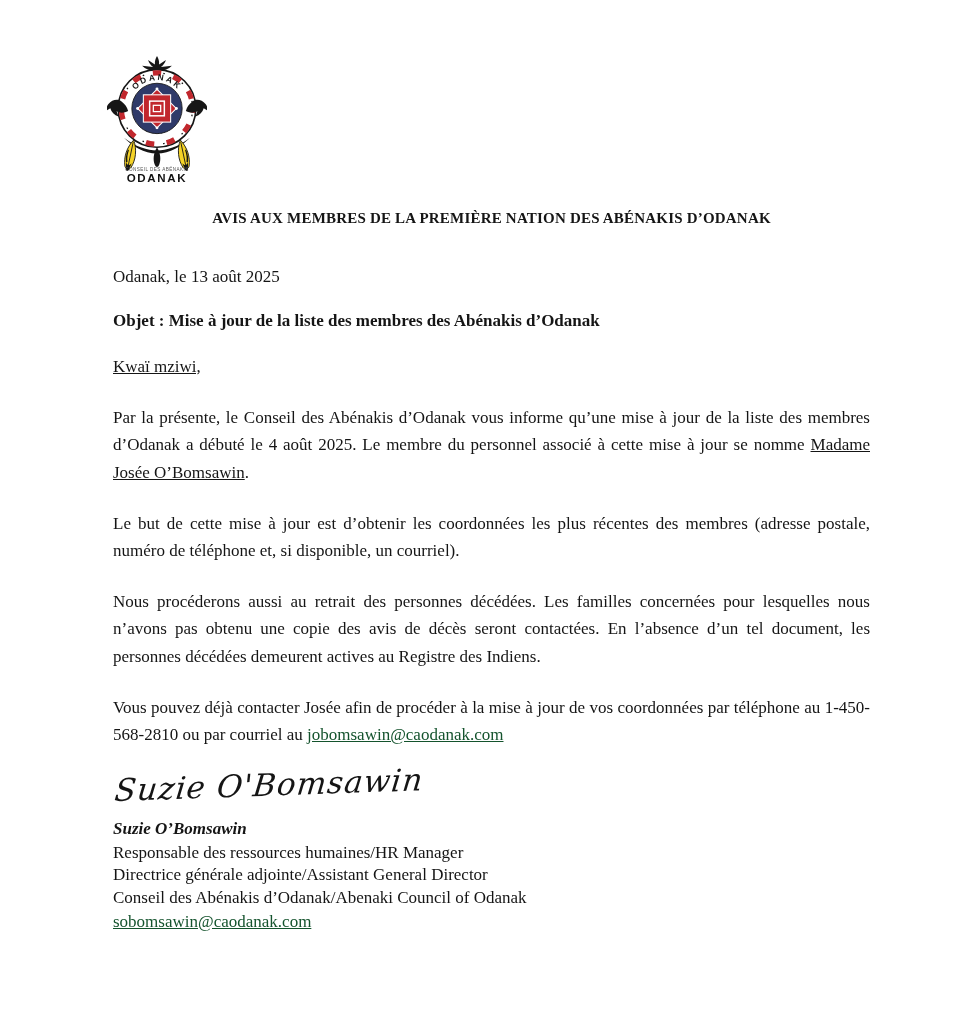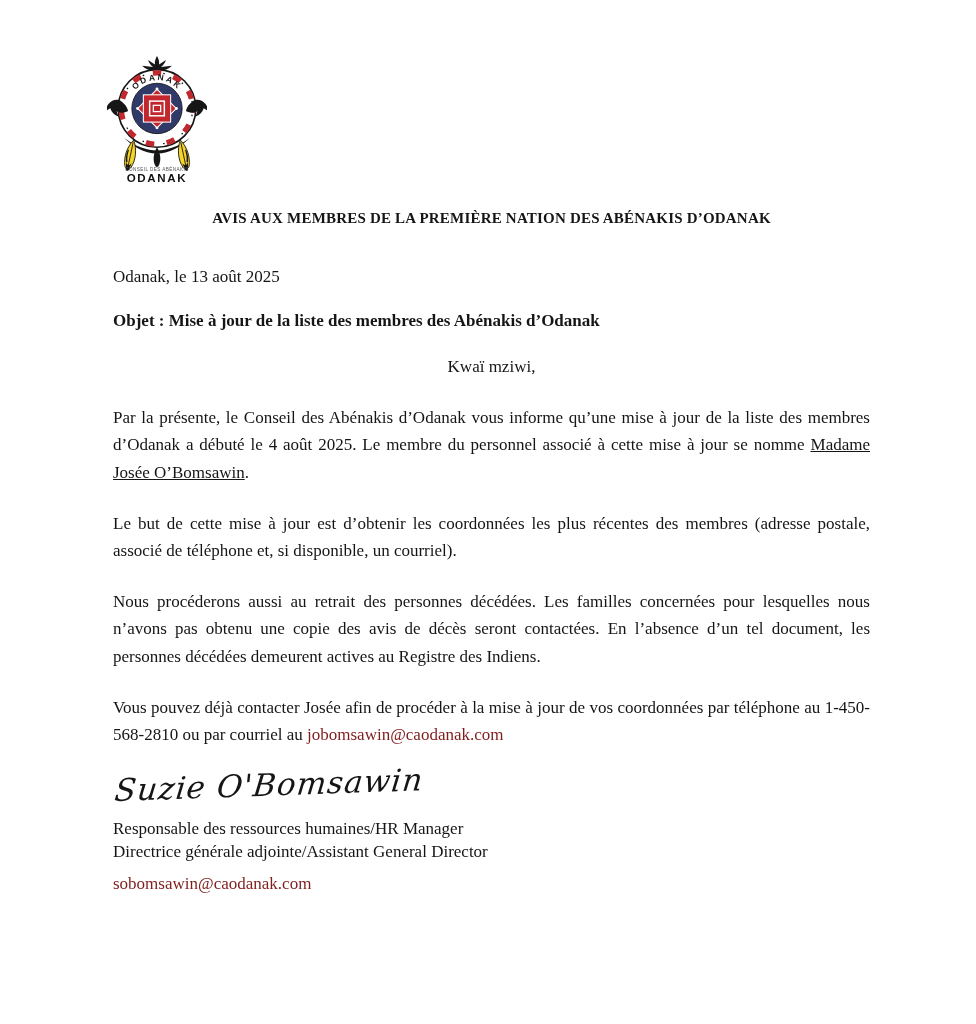--- a/index.html
+++ b/index.html
@@ -34,40 +34,41 @@
     font-size:17px;
     font-weight:bold;
     margin:0 0 22px 0;
   }
   p.body-par {
     font-size:17px;
     line-height:1.6;
     margin:0 0 24px 0;
     text-align:justify;
   }
-  p.no-just { text-align:center; }
+  p.no-just { text-align:left;text-decoration:underline; }
   .u { text-decoration:underline; }
   a.doc-link {
-    color:#7f1d1d;
+    color:#14532d;
+    text-decoration:underline;
     cursor:pointer;
   }
   .script-signature {
     font-family:"DejaVu Serif", serif;
     font-style:italic;
     font-size:31px;
     transform:skewX(-8deg) rotate(-2deg);
     transform-origin:left center;
     margin:6px 0 10px 2px;
     letter-spacing:1px;
     white-space:nowrap;
   }
   .sig-block { font-size:17px; line-height:1.33; }
   .sig-name { font-weight:bold; font-style:italic; margin-bottom:1px; }
   .sig-line { }
-  .sig-block a.doc-link { display:inline-block; margin-top:10px; }
+  .sig-block a.doc-link { display:inline-block; margin-top:1px; }
 </style>
 </head>
 <body>
 
 <div class="page">
   <div class="content">
 
     <div class="logo">
       <svg width="100" height="128" viewBox="0 0 95 122">
 
@@ -126,29 +127,31 @@
     <h1 class="doc-title">AVIS AUX MEMBRES DE LA PREMIÈRE NATION DES ABÉNAKIS D’ODANAK</h1>
 
     <div class="date-line">Odanak, le 13 août 2025</div>
 
     <div class="subject">Objet : Mise à jour de la liste des membres des Abénakis d’Odanak</div>
 
     <p class="body-par no-just">Kwaï mziwi,</p>
 
     <p class="body-par"><span>Par la présente, le Conseil des Abénakis d’Odanak vous informe qu’une mise à jour de la liste des membres d’Odanak a débuté le 4 août 2025. Le membre du personnel associé à cette mise à jour se nomme </span><span class="u">Madame Josée O’Bomsawin</span><span>.</span></p>
 
-    <p class="body-par">Le but de cette mise à jour est d’obtenir les coordonnées les plus récentes des membres (adresse postale, associé de téléphone et, si disponible, un courriel).</p>
+    <p class="body-par">Le but de cette mise à jour est d’obtenir les coordonnées les plus récentes des membres (adresse postale, numéro de téléphone et, si disponible, un courriel).</p>
 
     <p class="body-par">Nous procéderons aussi au retrait des personnes décédées. Les familles concernées pour lesquelles nous n’avons pas obtenu une copie des avis de décès seront contactées. En l’absence d’un tel document, les personnes décédées demeurent actives au Registre des Indiens.</p>
 
     <p class="body-par"><span>Vous pouvez déjà contacter Josée afin de procéder à la mise à jour de vos coordonnées par téléphone au 1-450-568-2810 ou par courriel au </span><a class="doc-link">jobomsawin@caodanak.com</a></p>
 
 
     <div class="script-signature">Suzie O'Bomsawin</div>
 
     <div class="sig-block">
+      <div class="sig-name">Suzie O’Bomsawin</div>
       <div class="sig-line">Responsable des ressources humaines/HR Manager</div>
       <div class="sig-line">Directrice générale adjointe/Assistant General Director</div>
+      <div class="sig-line">Conseil des Abénakis d’Odanak/Abenaki Council of Odanak</div>
       <a class="doc-link">sobomsawin@caodanak.com</a>
     </div>
 
   </div>
 </div>
 
 </body></html>

